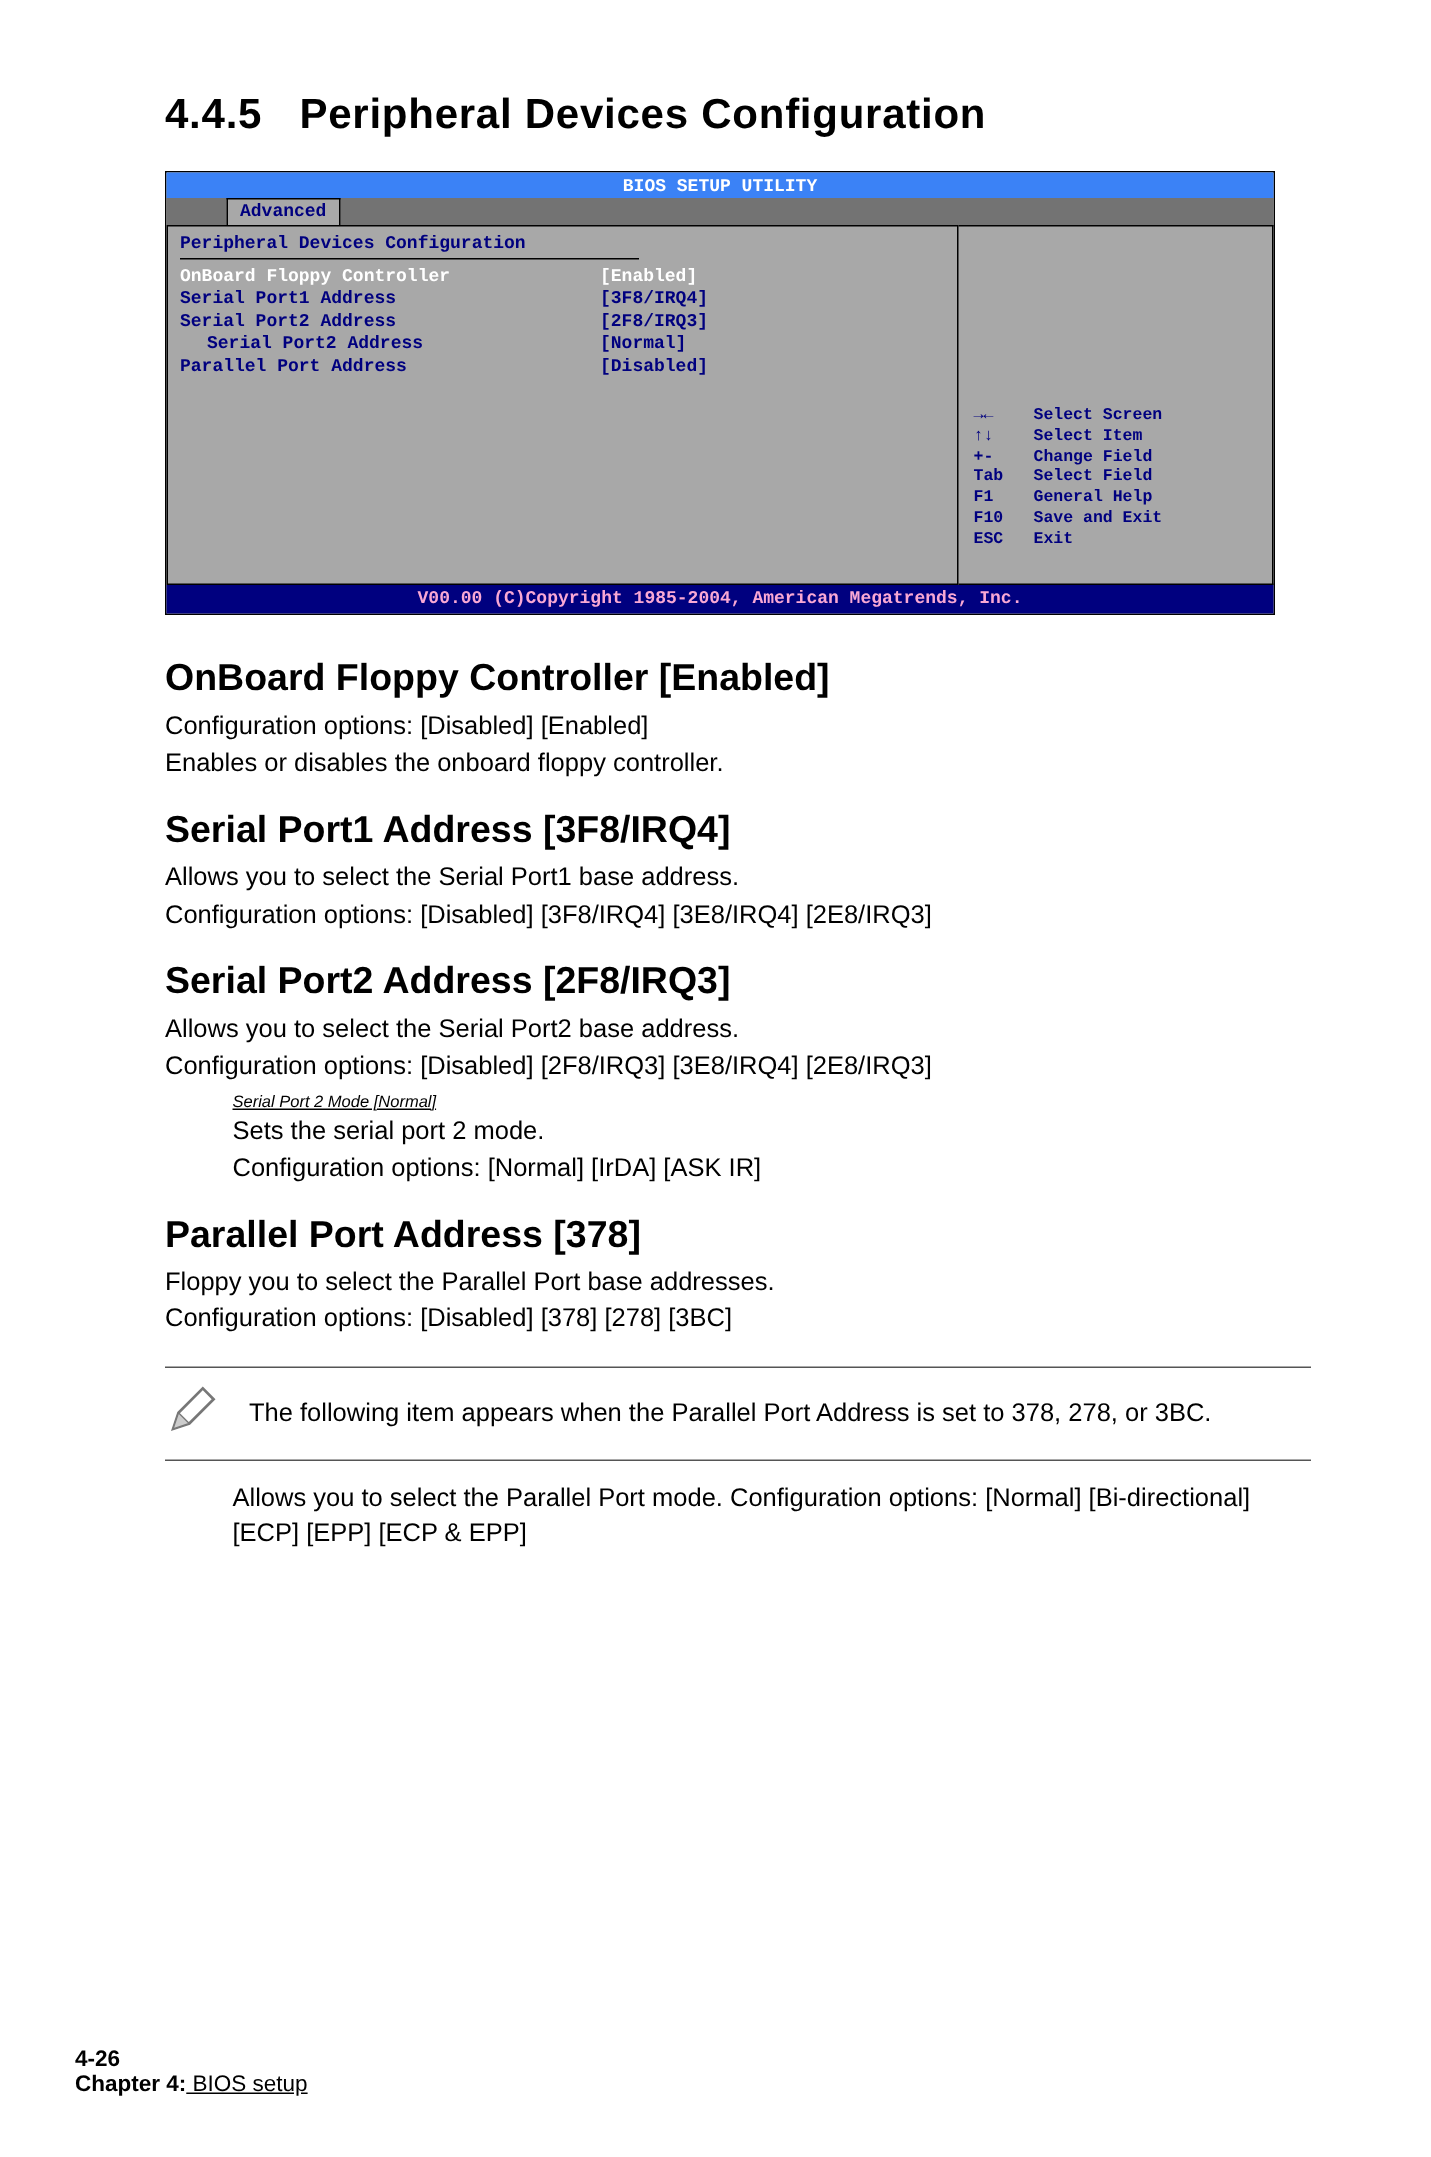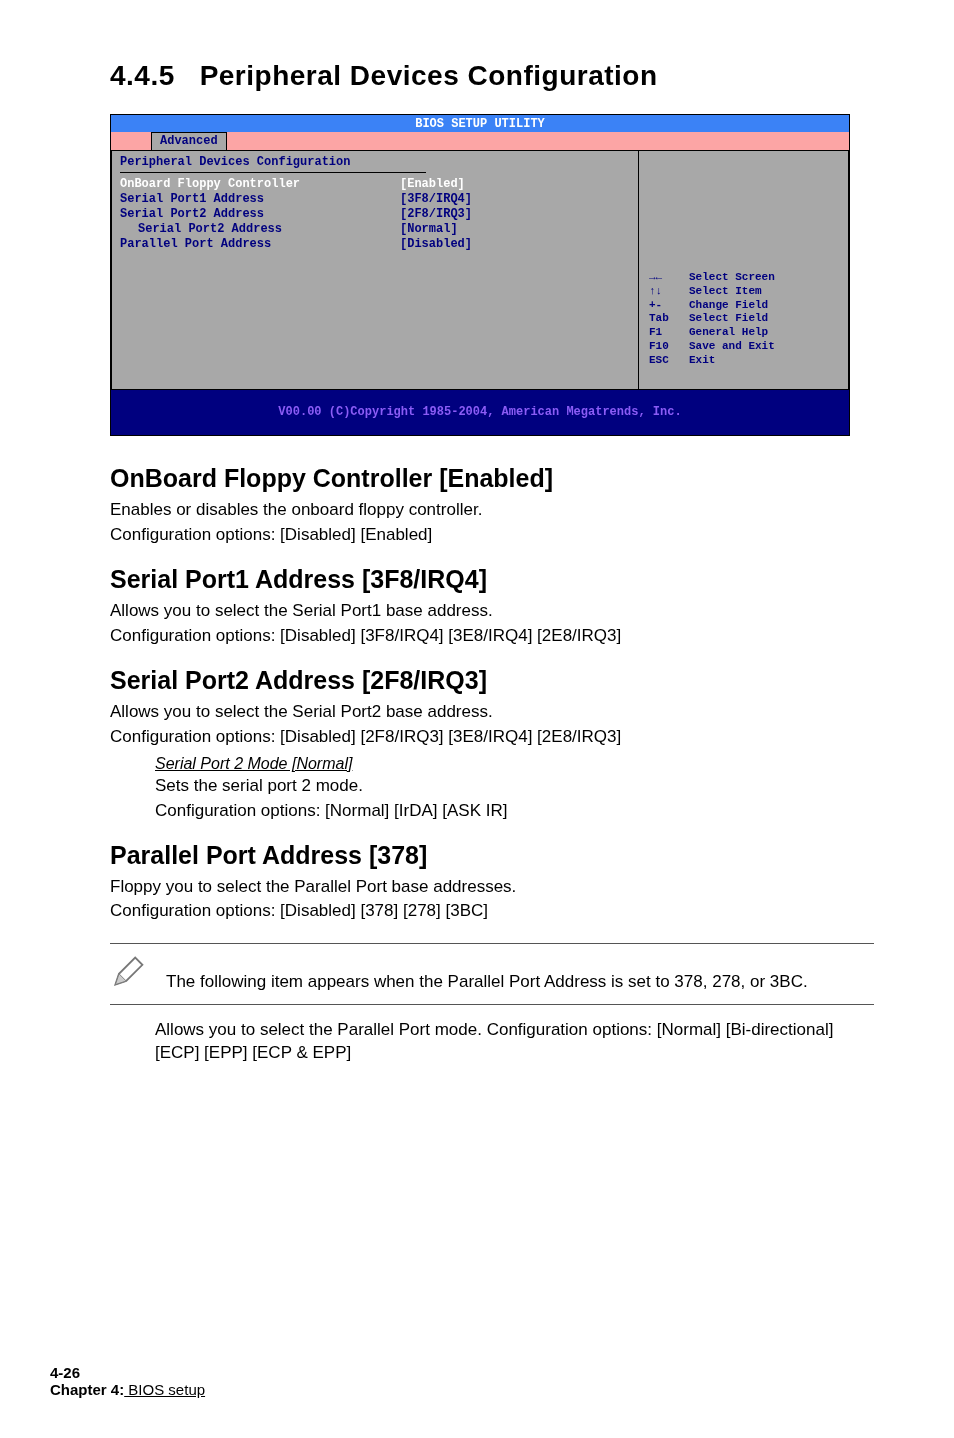--- a/index.html
+++ b/index.html
@@ -31,21 +31,21 @@
     line-height: 1.25;
     border: 1px solid #000;
   }
   .bios-header {
     background: #3b82f6;
     color: #fff;
     text-align: center;
     padding: 2px 0 0 0;
   }
   .bios-tabs {
-    background: #fca5a5;
+    background: #737373;
     padding: 0 0 0 40px;
   }
   .bios-tab {
     display: inline-block;
     background: #a8a8a8;
     color: #00007f;
     padding: 1px 8px;
     border: 1px solid #000;
     border-bottom: none;
   }
@@ -79,52 +79,52 @@
   }
   .opt-row { display: flex; color: #00007f; }
   .opt-label { width: 280px; }
   .opt-label.indent { padding-left: 18px; }
   .opt-label.sel, .opt-val.sel { color: #fff; }
   .help-block { position: absolute; top: 120px; left: 10px; }
   .help-row { display: flex; color: #00007f; font-size: 11px; }
   .help-key { width: 40px; }
   .bios-footer {
     background: #00007f;
-    color: #8b5cf6;
+    color: #f9a8d4;
     text-align: center;
-    padding: 15px 0;
+    padding: 2px 0;
   }
 
   
   .content { margin-top: 28px; padding-left: 60px; padding-right: 30px; }
   h2.item-title {
     font-size: 25px;
     font-weight: 900;
     margin-top: 18px;
     margin-bottom: 6px;
   }
   h2.item-title:first-child { margin-top: 0; }
   p.body {
     font-size: 17px;
     line-height: 1.35;
     margin-bottom: 2px;
   }
   .sub { padding-left: 45px; margin-top: 6px; }
   .sub-title {
-    font-size: 16px;
+    font-size: 11px;
     font-style: italic;
     text-decoration: underline;
     margin-bottom: 2px;
   }
 
   
   .note-wrap {
     margin: 20px 0 14px 0;
     display: flex;
-    align-items: flex-end;
+    align-items: center;
     gap: 20px;
     border-top: 1px solid #555;
     border-bottom: 1px solid #555;
     padding: 10px 0;
   }
   .note-icon svg { width: 36px; height: 36px; }
   .note-text { font-size: 17px; line-height: 1.35; flex: 1; }
 
   
   .page-footer {
@@ -210,22 +210,22 @@
           </div>
       </div>
     </div>
   </div>
   <div class="bios-footer">V00.00 (C)Copyright 1985-2004, American Megatrends, Inc.</div>
 </div>
 
 <div class="content">
 
   <h2 class="item-title">OnBoard Floppy Controller [Enabled]</h2>
+  <p class="body">Configuration options: [Disabled] [Enabled]</p>
   <p class="body">Enables or disables the onboard floppy controller.</p>
-  <p class="body">Configuration options: [Disabled] [Enabled]</p>
 
   <h2 class="item-title">Serial Port1 Address [3F8/IRQ4]</h2>
   <p class="body">Allows you to select the Serial Port1 base address.</p>
   <p class="body">Configuration options: [Disabled] [3F8/IRQ4] [3E8/IRQ4] [2E8/IRQ3]</p>
 
   <h2 class="item-title">Serial Port2 Address [2F8/IRQ3]</h2>
   <p class="body">Allows you to select the Serial Port2 base address.</p>
   <p class="body">Configuration options: [Disabled] [2F8/IRQ3] [3E8/IRQ4] [2E8/IRQ3]</p>
   <div class="sub">
     <div class="sub-title">Serial Port 2 Mode [Normal]</div>

